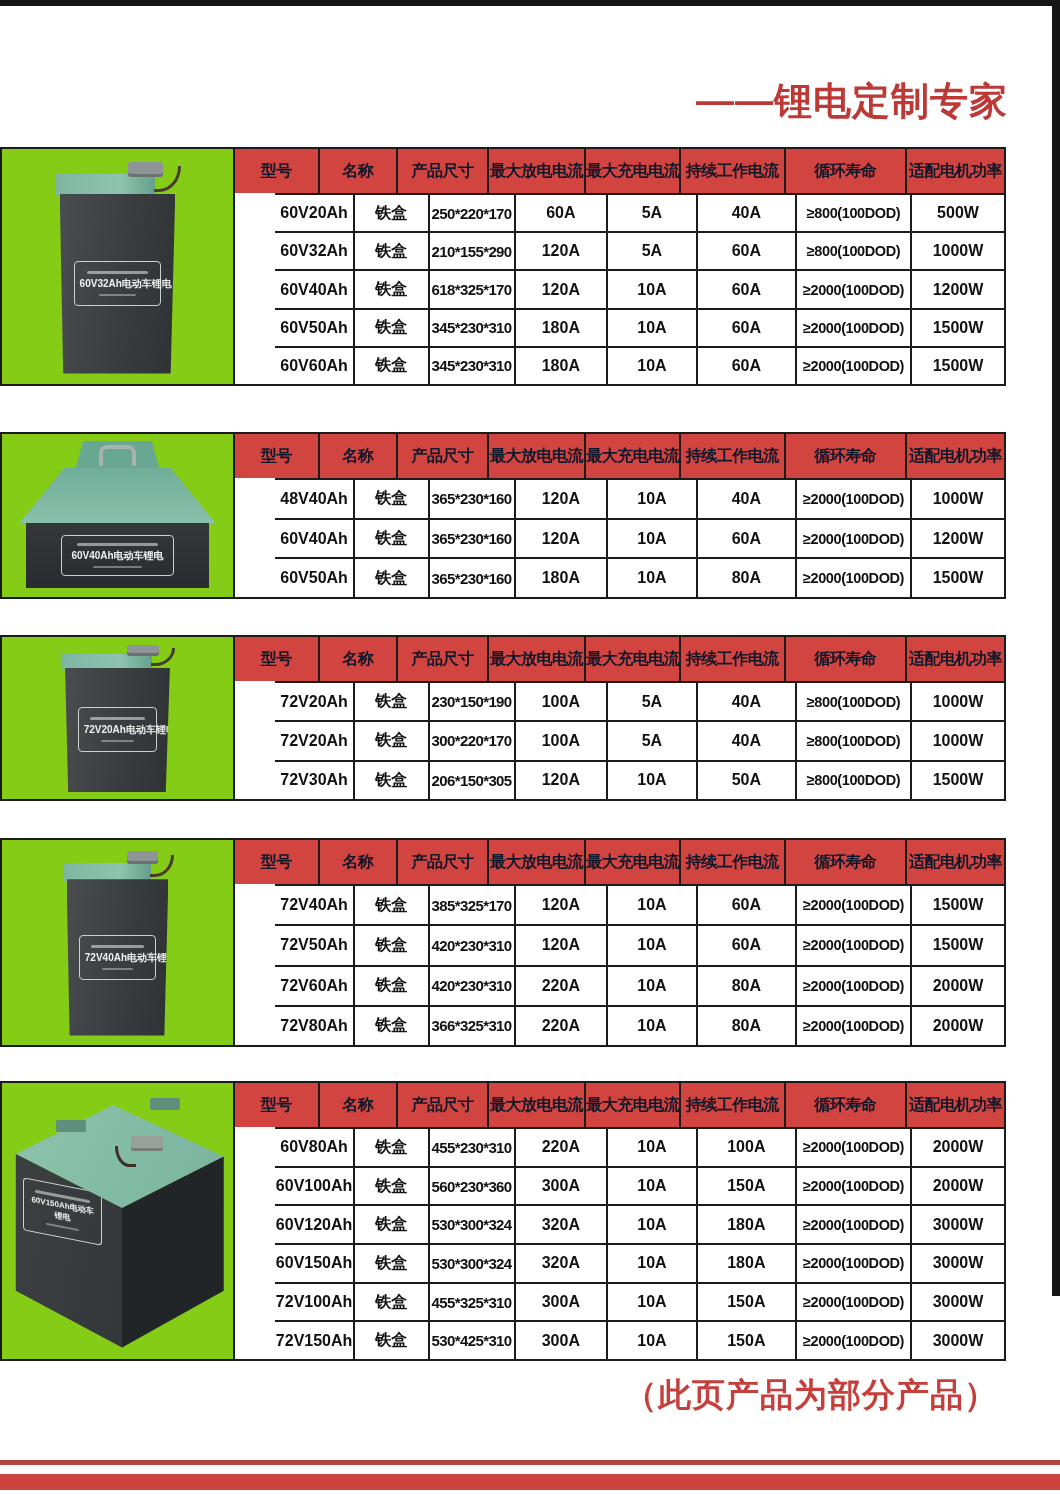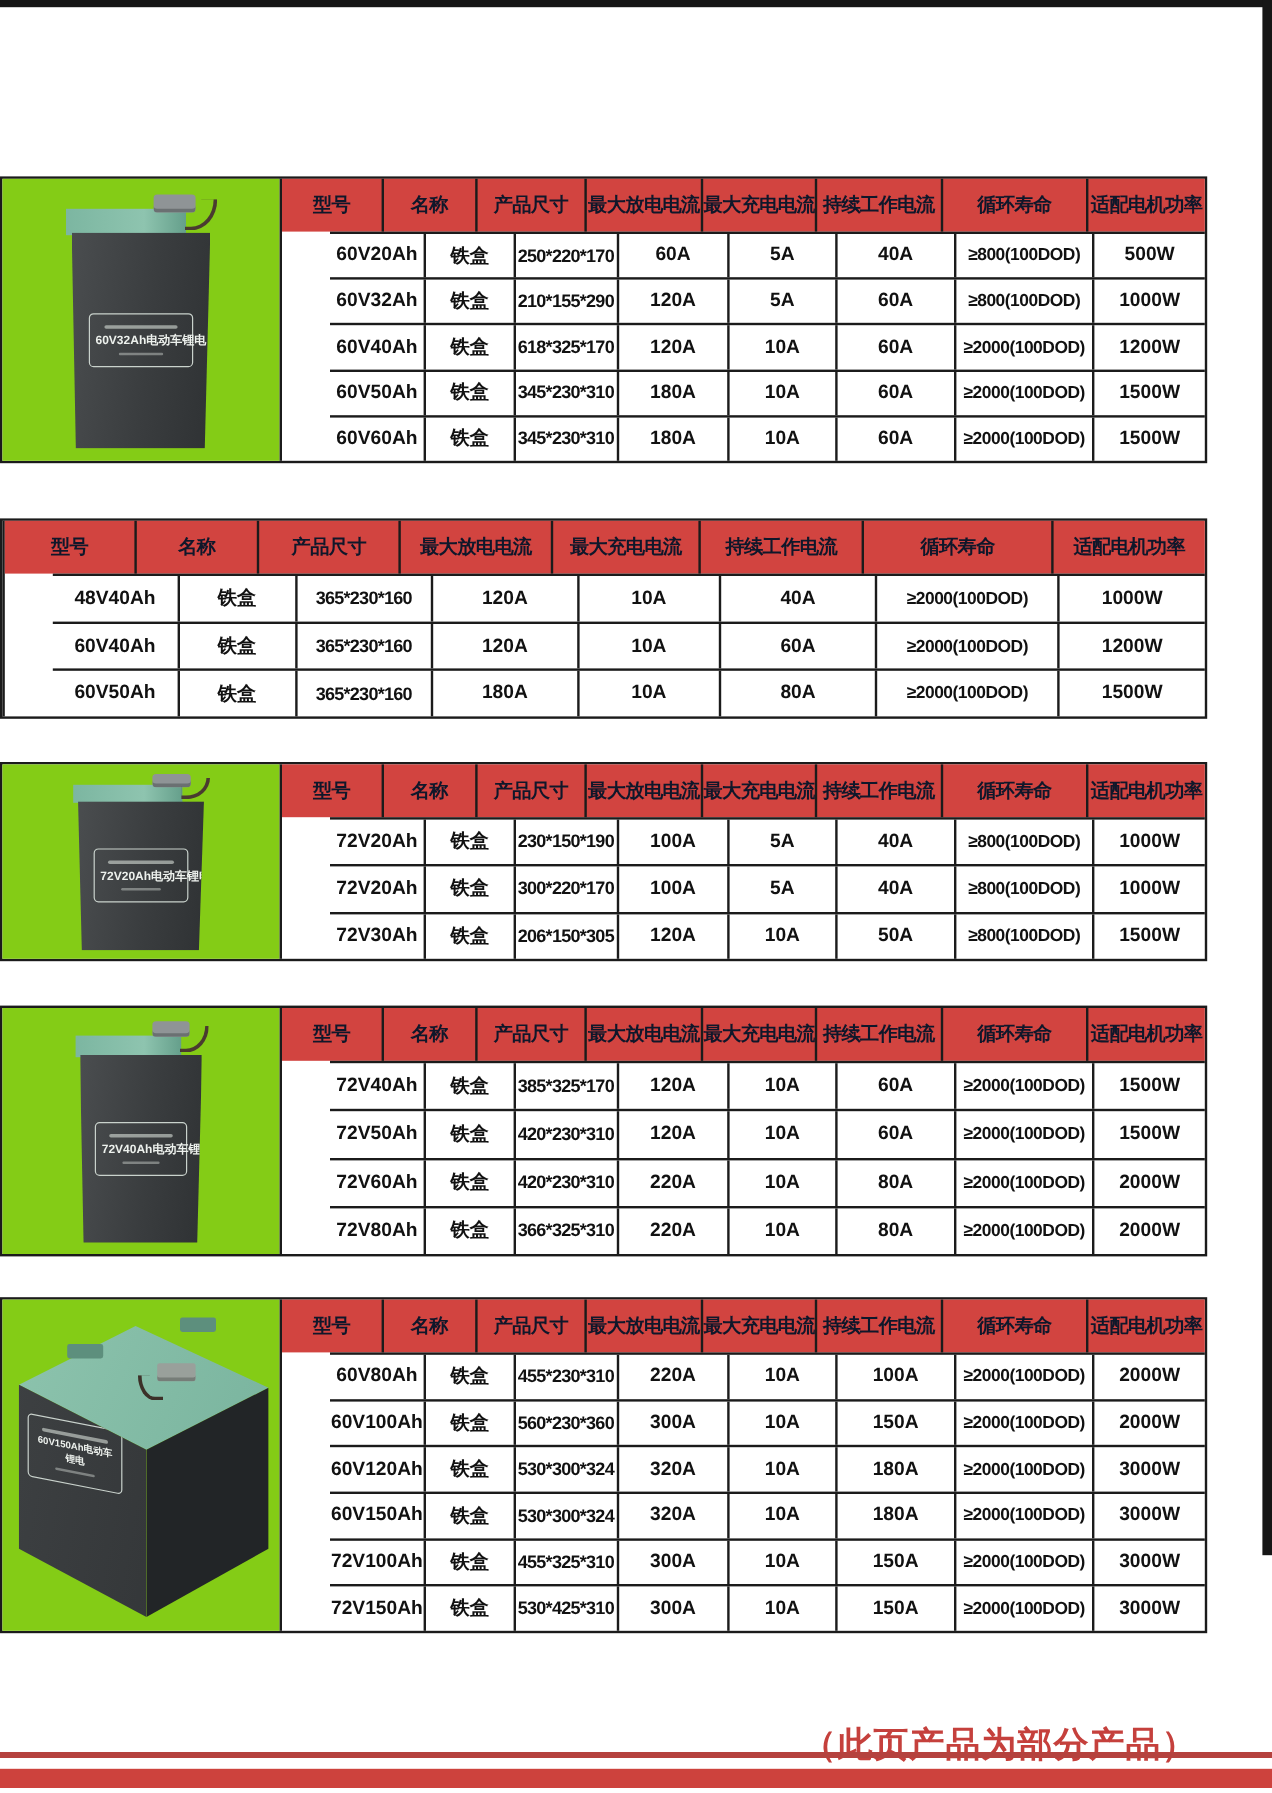--- a/index.html
+++ b/index.html
@@ -7,21 +7,21 @@
     position:relative;width:1060px;height:1494px;background:#ffffff;overflow:hidden;
     font-family:"Liberation Sans", sans-serif;
   }
   .edge-top{position:absolute;top:0;left:0;width:100%;height:6px;background:#161616;}
   .edge-right{position:absolute;top:0;right:0;width:8px;height:1296px;background:#161616;}
   .tagline{
     position:absolute;top:76px;right:52px;font-size:38px;font-weight:700;
     color:#bd3936;letter-spacing:1px;white-space:nowrap;
   }
   .footnote{
-    position:absolute;top:1434px;right:62px;font-size:29px;font-weight:700;
+    position:absolute;top:1373px;right:62px;font-size:33px;font-weight:700;
     color:#c5403c;white-space:nowrap;letter-spacing:1px;
   }
   .line-thin{position:absolute;top:1460px;left:0;width:100%;height:5px;background:#b5423e;}
   .bar-thick{position:absolute;top:1474px;left:0;width:100%;height:16px;background:#cd423d;}
 
   
   .section{
     position:absolute;left:0;width:1006px;box-sizing:border-box;
     border:2px solid #1b1b1b;background:#fff;display:flex;
   }
@@ -164,20 +164,21 @@
     font-size:10px;font-weight:700;color:#edf1ed;margin:3px 0 2px 0;white-space:nowrap;
   }
 </style>
 </head>
 <body>
 
 <div class="page">
   <div class="edge-top"></div>
   <div class="edge-right"></div>
 
+  <div class="tagline">——锂电定制专家</div>
 
   <div id="sections">
   <div class="section s1">
     <div class="imgcol">
       <div class="battery tall">
 
         <div class="b-top"></div>
 
         <div class="b-conn"></div>
         <div class="b-wire"></div>
@@ -250,20 +251,36 @@
               <div class="td">10A</div>
               <div class="td">60A</div>
               <div class="td">≥2000(100DOD)</div>
               <div class="td">1500W</div>
             </div>
           </div>
     </div>
   </div>
 
   <div class="section s2">
+    <div class="imgcol">
+      <div class="battery box">
+        <div class="b-top2"></div>
+        <div class="b-top"></div>
+
+        <div class="b-handle"></div>
+
+        <div class="b-body">
+          <div class="b-label">
+            <div class="b-label-bar bar1"></div>
+            <div class="b-label-main">60V40Ah电动车锂电</div>
+            <div class="b-label-bar bar2"></div>
+          </div>
+        </div>
+      </div>
+    </div>
     <div class="tablecol">
       <div class="thead">
             <div class="th">型号</div>
             <div class="th">名称</div>
             <div class="th">产品尺寸</div>
             <div class="th">最大放电电流</div>
             <div class="th">最大充电电流</div>
             <div class="th">持续工作电流</div>
             <div class="th">循环寿命</div>
             <div class="th">适配电机功率</div>

